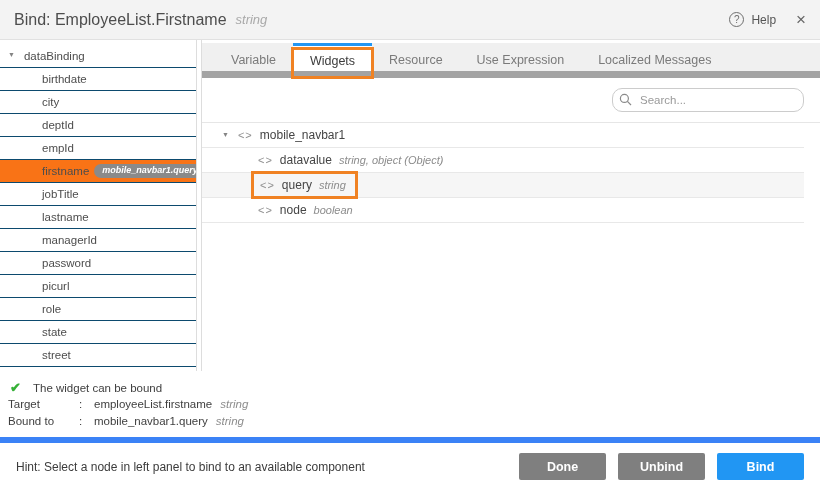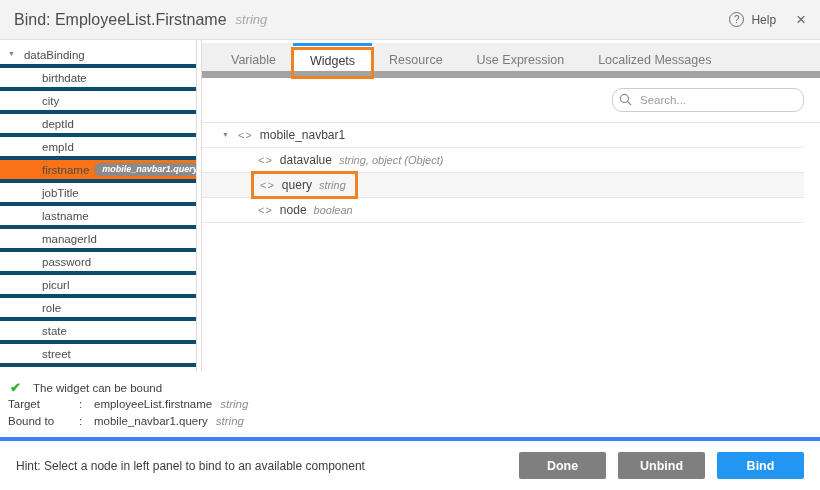--- a/index.html
+++ b/index.html
@@ -22,21 +22,21 @@
     font-size:10px;line-height:13px;text-align:center;color:#6e6e6e;
   }
   .help-lbl{font-size:12px;color:#555;margin-left:7px;}
   .close-x{font-size:17px;color:#666;margin-left:20px;cursor:pointer;line-height:1;}
   
   .bdy{display:flex;height:331px;}
   .side{
     width:197px;border-right:1px solid #ddd;padding-top:5px;overflow:hidden;flex:none;
   }
   .srow{
-    height:23px;line-height:22px;border-bottom:4px solid #0c4a6e;
+    height:23px;line-height:22px;border-bottom:1px solid #0c4a6e;
     font-size:11.5px;color:#4d4d4d;padding-left:42px;display:flex;align-items:center;cursor:pointer;
     white-space:nowrap;
   }
   .srow.root{padding-left:8px;}
   .srow.sel{background:#f97316;}
   .caret{font-size:7px;color:#848484;margin-right:9px;transform:translateY(-1px);}
   .badge{
     background:#8a8a8a;color:#fff;font-size:9px;font-style:italic;font-weight:bold;
     border-radius:9px;padding:2px 8px;margin-left:5px;line-height:1.1;
   }
@@ -85,21 +85,21 @@
   }
   
   .status{height:66px;padding:9px 0 0 8px;font-size:11.5px;color:#3f3f3f;background:#fff;}
   .st-msg{display:flex;align-items:center;}
   .chk{color:#36b037;font-size:13px;font-weight:bold;width:25px;text-align:left;padding-left:2px;}
   .st-grid{display:grid;grid-template-columns:71px 15px auto;margin-top:2px;line-height:15px;}
   .st-val{white-space:nowrap;}
   .st-type{font-style:italic;color:#8c8c8c;margin-left:8px;}
   
   .foot{
-    height:53px;border-top:4px solid #3b82f6;display:flex;align-items:center;
+    height:53px;border-top:6px solid #3b82f6;display:flex;align-items:center;
     padding:0 16px;background:#fff;
   }
   .hint{font-size:12px;color:#3c3c3c;}
   .btns{margin-left:auto;display:flex;gap:12px;justify-content:center;}
   .btn{
     width:87px;height:27px;border:none;border-radius:2px;color:#fff;
     font-size:12.5px;font-weight:bold;font-family:"Liberation Sans", sans-serif;
     background:#7f7f7f;cursor:pointer;
   }
   .btn.primary{background:#2196f3;}

